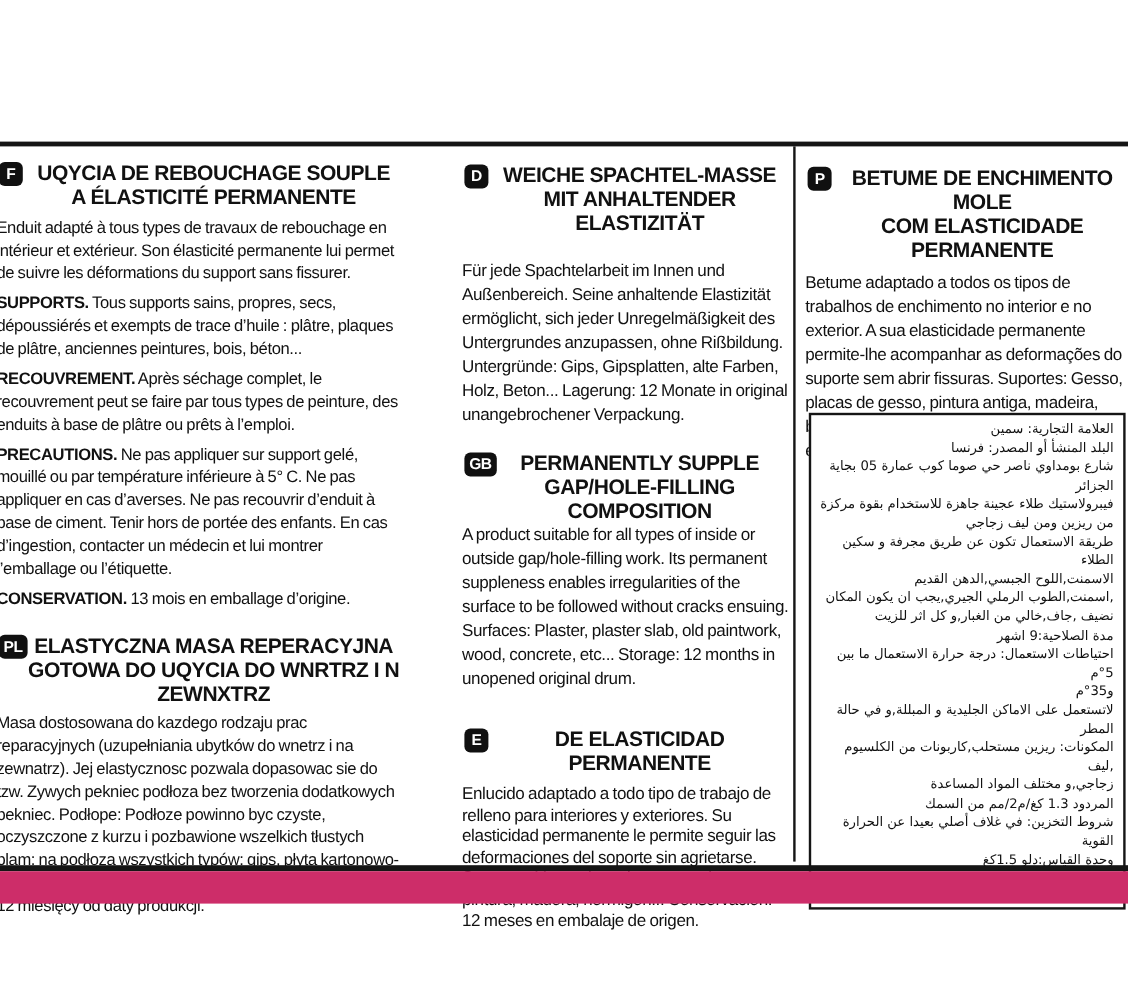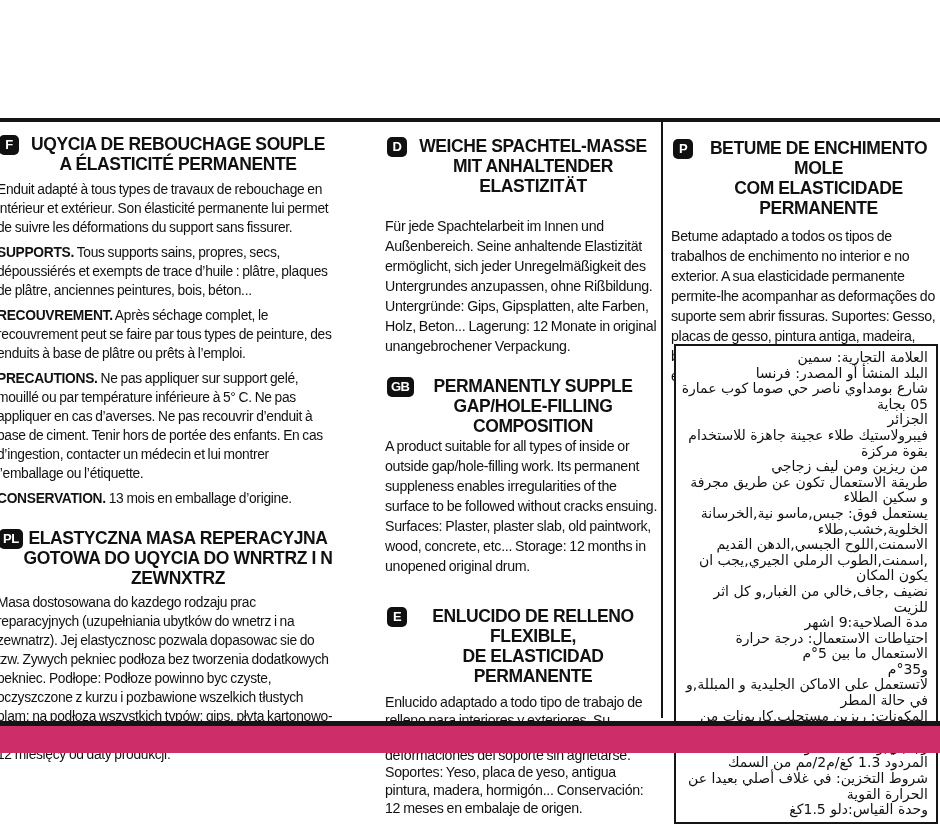--- a/index.html
+++ b/index.html
@@ -66,21 +66,21 @@
   .col3 .sec-pt .body { margin-top: 8px; font-size: 14.2px; line-height: 20px; }
 
   .ar-box {
     position: absolute; left: 3px; top: 222px; width: 260px;
     border: 2px solid #151515; background: #fff;
     padding: 4px 0 0 0;
   }
   .ar-line {
     direction: rtl; text-align: right;
     font-family: "DejaVu Sans", sans-serif;
-    font-size: 14px; line-height: 15.6px;
+    font-size: 11px; line-height: 15.6px;
     padding: 0 8px 0 4px;
   }
   .ar-divider { border-top: 2px solid #151515; margin-top: 4px; }
   .ar-footer {
     text-align: center; font-weight: bold; font-size: 16px;
     line-height: 26px; letter-spacing: -0.3px;
   }
 </style>
 </head>
 <body>
@@ -138,21 +138,20 @@
           <div>GAP/HOLE-FILLING COMPOSITION</div>
         </div>
       </div>
       <p class="body">A product suitable for all types of inside or outside gap/hole-filling work. Its permanent suppleness enables irregularities of the surface to be followed without cracks ensuing. Surfaces: Plaster, plaster slab, old paintwork, wood, concrete, etc... Storage: 12 months in unopened original drum.</p>
     </section>
 
     <section class="sec sec-es">
       <div class="sec-head">
         <span class="badge">E</span>
         <div class="sec-title">
-          <div>ENLUCIDO DE RELLENO FLEXIBLE,</div>
           <div>DE ELASTICIDAD PERMANENTE</div>
         </div>
       </div>
       <p class="body">Enlucido adaptado a todo tipo de trabajo de relleno para interiores y exteriores. Su elasticidad permanente le permite seguir las deformaciones del soporte sin agrietarse. Soportes: Yeso, placa de yeso, antigua pintura, madera, hormigón... Conservación: 12 meses en embalaje de origen.</p>
     </section>
   </div>
 
   <div class="col col3">
     <section class="sec sec-pt">
       <div class="sec-head">
@@ -166,21 +165,20 @@
     </section>
 
     <div class="ar-box">
       <div class="ar-line">العلامة التجارية: سمين</div>
       <div class="ar-line">البلد المنشأ أو المصدر: فرنسا</div>
       <div class="ar-line">شارع بومداوي ناصر حي صوما كوب عمارة 05 بجاية</div>
       <div class="ar-line">الجزائر</div>
       <div class="ar-line">فيبرولاستيك طلاء عجينة جاهزة للاستخدام بقوة مركزة</div>
       <div class="ar-line">من ريزين ومن ليف زجاجي</div>
       <div class="ar-line">طريقة الاستعمال تكون عن طريق مجرفة و سكين الطلاء</div>
-      <div class="ar-line">يستعمل فوق: جبس,ماسو نية,الخرسانة الخلوية,خشب,طلاء</div>
       <div class="ar-line">الاسمنت,اللوح الجبسي,الدهن القديم</div>
       <div class="ar-line">,اسمنت,الطوب الرملي الجيري,يجب ان يكون المكان</div>
       <div class="ar-line">نضيف ,جاف,خالي من الغبار,و كل اثر للزيت</div>
       <div class="ar-line">مدة الصلاحية:9 اشهر</div>
       <div class="ar-line">احتياطات الاستعمال: درجة حرارة الاستعمال ما بين 5°م</div>
       <div class="ar-line">و35°م</div>
       <div class="ar-line">لاتستعمل على الاماكن الجليدية و المبللة,و في حالة المطر</div>
       <div class="ar-line">المكونات: ريزين مستحلب,كاربونات من الكلسيوم ,ليف</div>
       <div class="ar-line">زجاجي,و مختلف المواد المساعدة</div>
       <div class="ar-line">المردود 1.3 كغ/م2/مم من السمك</div>

